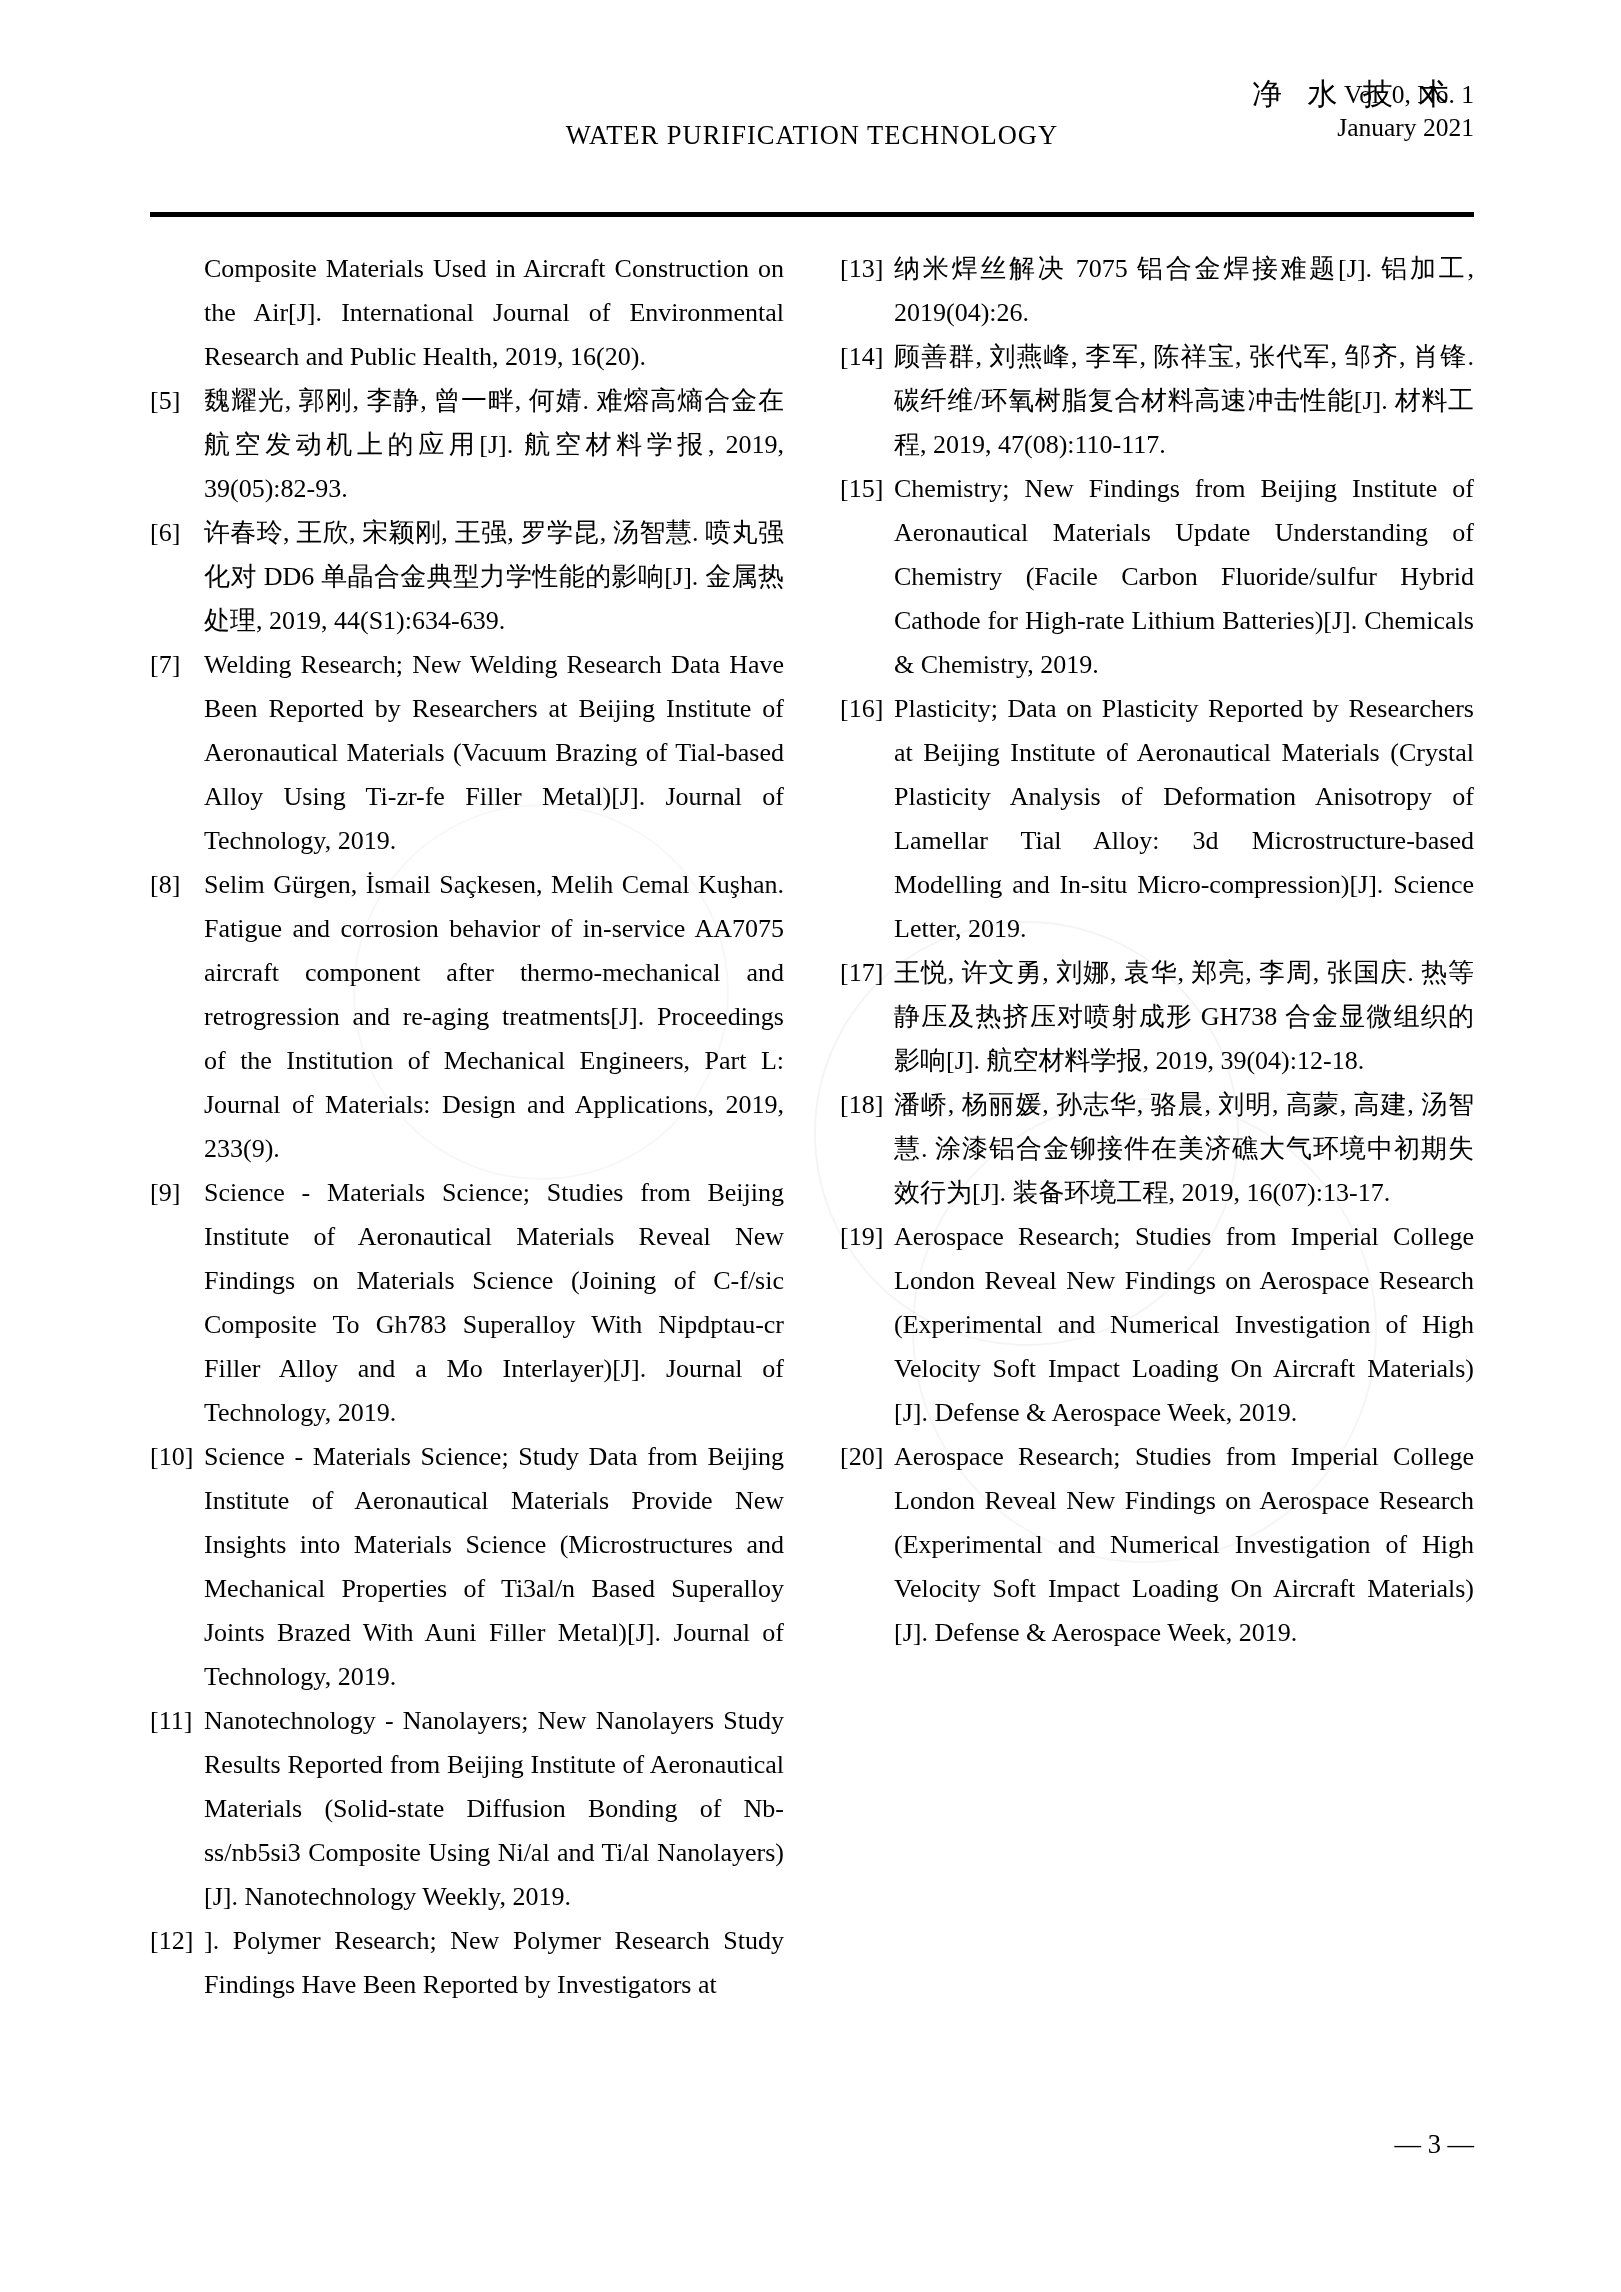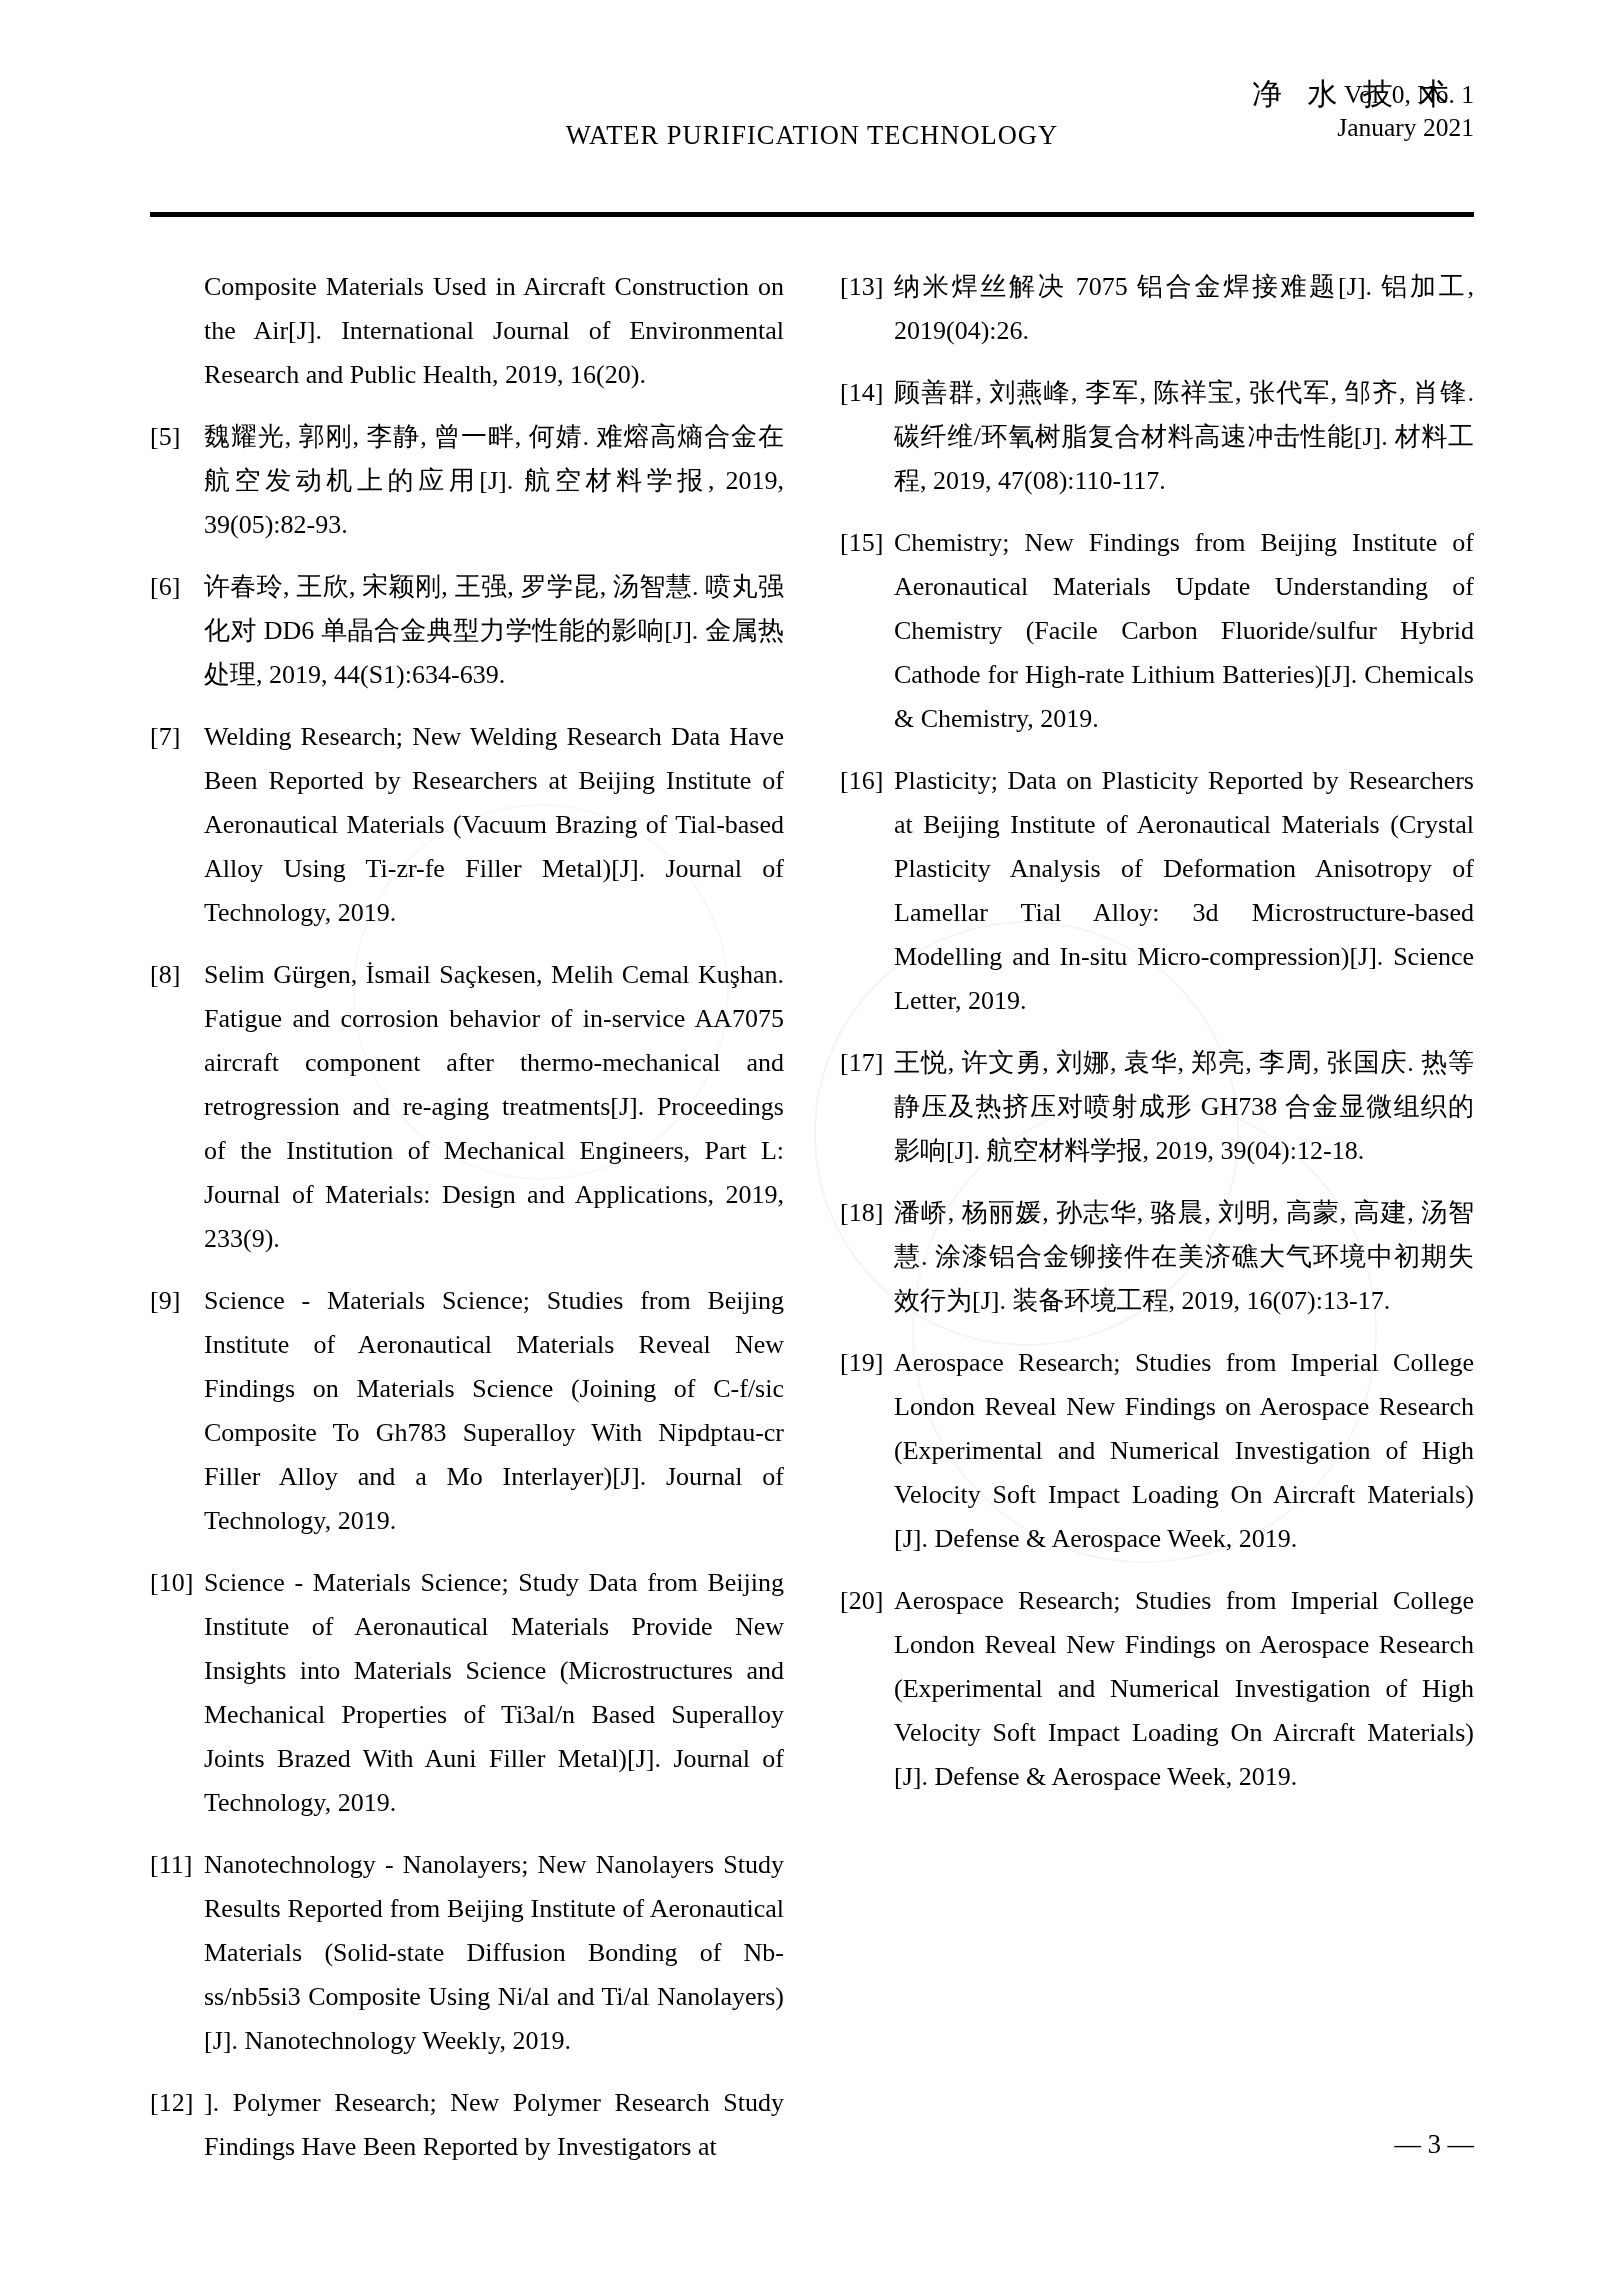--- a/index.html
+++ b/index.html
@@ -64,21 +64,21 @@
     position: absolute;
     left: 150px;
     top: 247px;
     width: 1324px;
     display: flex;
     gap: 56px;
     font-size: 26px;
     line-height: 44px;
   }
   .col { width: 634px; }
-  .ref { display: flex; margin-top: 18px; }
+  .ref { display: flex; }
   .ref .num {
     flex: 0 0 54px;
     white-space: nowrap;
   }
   .ref .txt {
     flex: 1;
     text-align: justify;
     text-justify: inter-word;
   }
   .editor-note {

